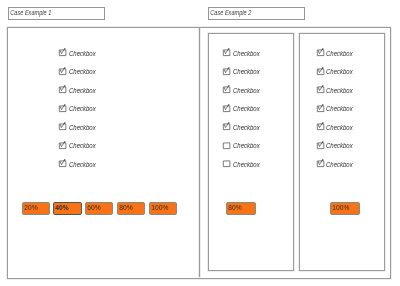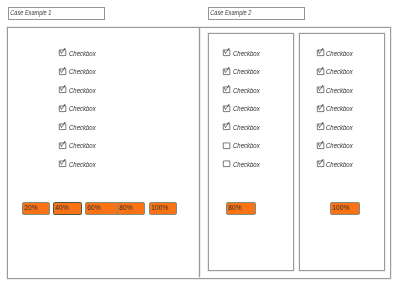--- a/index.html
+++ b/index.html
@@ -21,21 +21,21 @@
        box-shadow:0 0 0 0.35px rgba(140,140,140,.45);}
   #panelA{left:207.9px;top:32.8px;width:86px;height:238.1px;}
   #panelB{left:299.1px;top:32.8px;width:86.2px;height:238.1px;}
   .cbrow{position:absolute;height:9px;display:flex;align-items:flex-end;}
   .cbrow .lbl{font-style:italic;font-size:7.4px;margin-left:1.4px;white-space:nowrap;
               color:#2e2e2e;line-height:1;display:inline-block;
               transform:scaleX(0.81) translateZ(0);transform-origin:left center;}
   .cbico{width:8px;height:8px;display:block;flex:0 0 auto;overflow:visible;}
   .btn{position:absolute;background:#f97316;border:1px solid #828e80;border-radius:1.8px;
        box-sizing:border-box;display:flex;align-items:center;height:13px;}
-  .btn.sel{border-color:#4c584a;}
+  .btn.sel{border-color:#4c584a;font-weight:bold;}
   .btn .bt{font-style:normal;font-size:7.4px;padding-left:1.5px;color:#2f2f2f;line-height:1;
           display:inline-block;transform:scaleX(0.9) translateZ(0);transform-origin:left center;}
 </style>
 </head>
 <body>
 
 <div id="frame"></div>
 <div id="divider"></div>
 <div id="panelA" class="panel"></div>
 <div id="panelB" class="panel"></div>
@@ -211,21 +211,21 @@
         <path d="M5.35 0.3 L5.75 -0.15" fill="none" stroke="#4a4a4a" stroke-width="1.05" stroke-linecap="round"></path>
       </svg>
       <span class="lbl">Checkbox</span>
     </div>
     <div class="btn" style="left: 21.5px; top: 201.5px; width: 28.4px;">
       <span class="bt">20%</span>
     </div>
     <div class="btn sel" style="left: 53.2px; top: 201.5px; width: 28.4px;">
       <span class="bt">40%</span>
     </div>
-    <div class="btn" style="left: 85px; top: 201.5px; width: 45px;">
+    <div class="btn" style="left: 85px; top: 201.5px; width: 28px;">
       <span class="bt">60%</span>
     </div>
     <div class="btn" style="left: 117px; top: 201.5px; width: 28.4px;">
       <span class="bt">80%</span>
     </div>
     <div class="btn" style="left: 148.9px; top: 201.5px; width: 28.4px;">
       <span class="bt">100%</span>
     </div>
     <div class="btn" style="left: 226px; top: 201.5px; width: 29.5px;">
       <span class="bt">80%</span>

